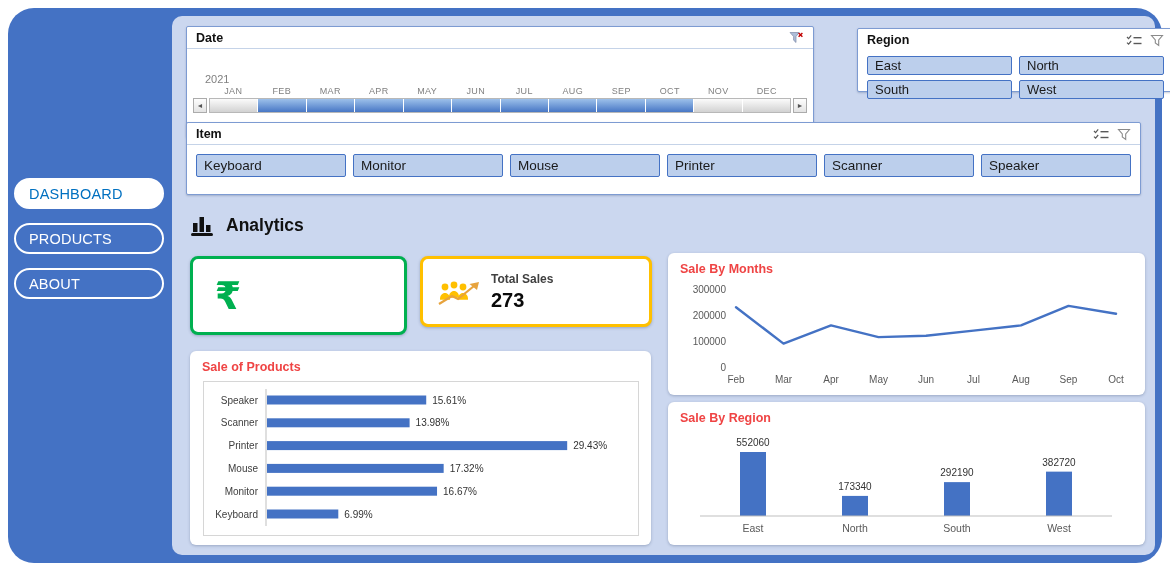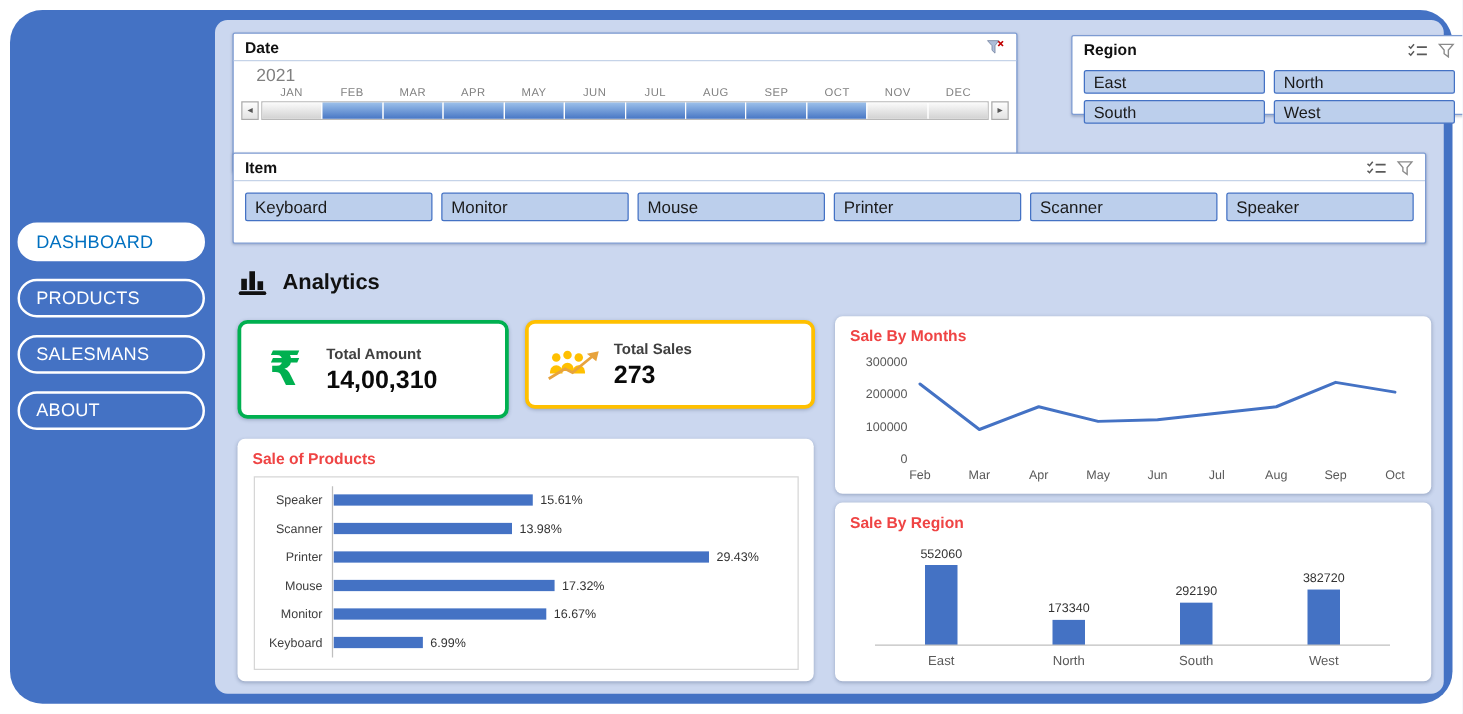--- a/index.html
+++ b/index.html
@@ -20,21 +20,21 @@
   
   .slicer{position:absolute;background:#ffffff;border:1px solid #7D9BD2;border-radius:2px;
           box-shadow:0 1px 2px rgba(40,60,100,.25);box-sizing:border-box;}
   .slicer-header{display:flex;justify-content:space-between;align-items:center;padding:4px 9px 3px 9px;}
   .slicer-header.divided{border-bottom:1px solid #C5D3E8;}
   .slicer-title{font-size:12.5px;font-weight:700;color:#111;}
   .hdr-icons{display:flex;gap:8px;align-items:center;}
   .icon{display:inline-flex;align-items:center;justify-content:center;cursor:pointer;}
 
   .date-slicer{left:186px;top:26px;width:628px;height:112px;}
-  .tl-year{padding:3px 0 0 18px;font-size:14px;color:#808080;}
+  .tl-year{padding:3px 0 0 18px;font-size:11px;color:#808080;margin-top:21px;}
   .tl-months{display:flex;padding:1px 22px 0 22px;}
   .tl-mlabel{flex:1;text-align:center;font-size:9px;color:#808080;letter-spacing:.4px;}
   .tl-row{display:flex;align-items:center;padding:2px 6px 0 6px;}
   .tl-arrow{width:14px;height:15px;border:1px solid #ABABAB;background:linear-gradient(#FDFDFD,#E3E3E3);
             font-size:7px;color:#555;display:flex;align-items:center;justify-content:center;
             box-sizing:border-box;cursor:pointer;}
   .tl-track{flex:1;display:flex;height:15px;border:1px solid #B8B8B8;margin:0 2px;box-sizing:border-box;}
   .tl-cell{flex:1;background:linear-gradient(#FBFBFB,#D2D2D2);border-right:1px solid #ffffff;box-sizing:border-box;}
   .tl-cell:last-child{border-right:none;}
   .tl-cell.sel{background:linear-gradient(#9CC0EA,#4877C5);}
@@ -80,21 +80,20 @@
 </head>
 <body>
 
 <div class="stage">
   <div class="blue-shell"></div>
   <div class="light-panel"></div>
 
   <nav class="sidebar">
       <div class="side-btn active">DASHBOARD</div>
       <div class="side-btn">PRODUCTS</div>
-      <div class="side-btn">SALESMANS</div>
       <div class="side-btn">ABOUT</div>
     </nav>
 
   <section class="slicer date-slicer">
     <div class="slicer-header divided">
       <span class="slicer-title">Date</span>
       <span class="icon">
         <svg width="15" height="14" viewBox="0 0 15 14">
           <path d="M1 1.5h9L7 5.5v6L4.6 9.2V5.5L1 1.5z" fill="#AEBDD8" stroke="#7C8AA6" stroke-width="0.7"></path>
           <path d="M9.6 2l3.8 3.8M13.4 2L9.6 5.8" stroke="#C00000" stroke-width="1.4"></path>
@@ -199,24 +198,20 @@
         <rect x="5" y="11" width="4.5" height="9" fill="#111"></rect>
         <rect x="11.5" y="5" width="4.5" height="15" fill="#111"></rect>
         <rect x="18" y="13" width="4.5" height="7" fill="#111"></rect>
       </svg>
     </span>
     <span class="analytics-title">Analytics</span>
   </div>
 
   <div class="card card-amount" style="border-color: rgb(0, 176, 80);">
     <span class="card-icon rupee">₹</span>
-    <div class="card-text">
-      <div class="card-label">Total Amount</div>
-      <div class="card-value">14,00,310</div>
-    </div>
   </div>
 
   <div class="card card-sales" style="border-color: rgb(255, 192, 0);">
     <span class="card-icon">
       <svg width="46" height="34" viewBox="0 0 46 34">
         <g fill="#FFC000">
           <circle cx="10" cy="14" r="3.4"></circle>
             <path d="M5 26c0-3.5 2.2-5.9 5-5.9s5 2.4 5 5.9v.8H5z"></path>
           <circle cx="19" cy="12" r="3.4"></circle>
             <path d="M14 24c0-3.5 2.2-5.9 5-5.9s5 2.4 5 5.9v.8H14z"></path>

